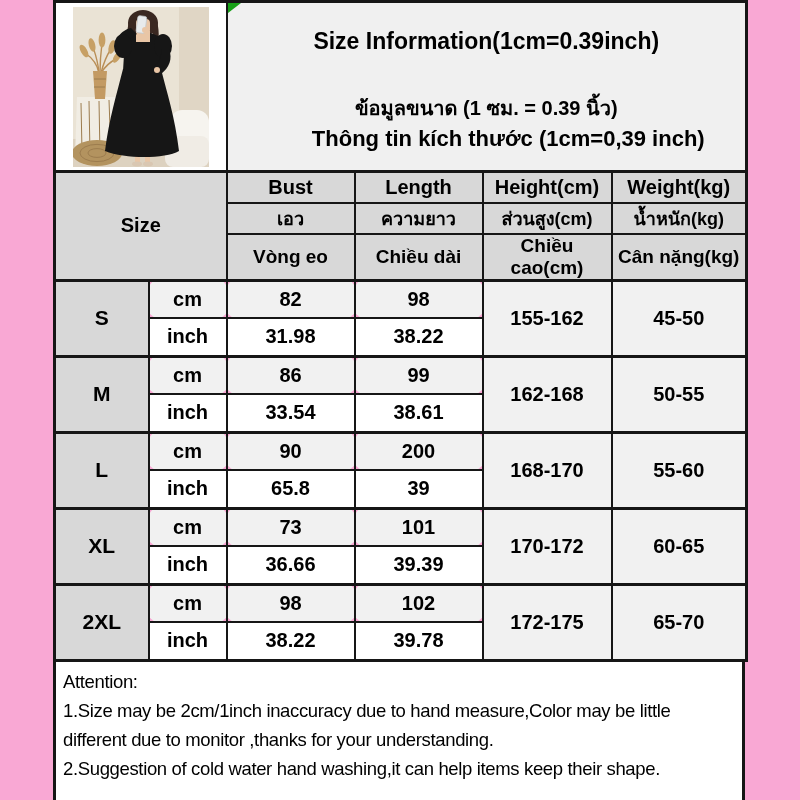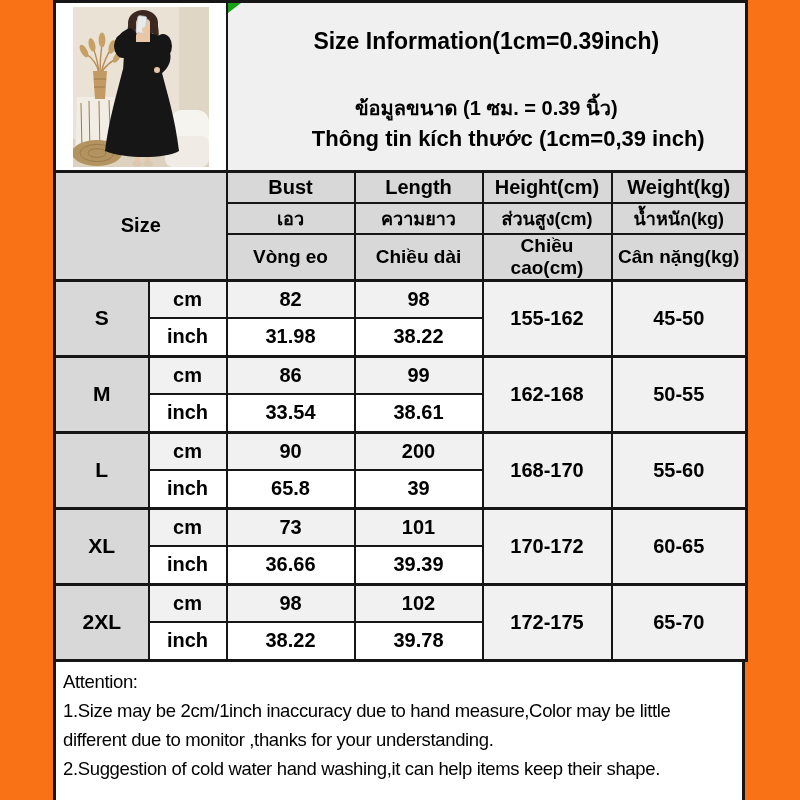--- a/index.html
+++ b/index.html
@@ -1,18 +1,18 @@
 <!DOCTYPE html>
 <html><head>
 <meta charset="utf-8">
 <style>
   * { margin:0; padding:0; box-sizing:border-box; }
   html,body { background:#ffffff; }
   .page {
-    position:relative; width:800px; height:800px; background:#f97316;
+    position:relative; width:800px; height:800px; background:#f9a8d4;
     font-family:"Liberation Sans", sans-serif; color:#000;
   }
   .sheet { position:absolute; left:53px; top:0; width:692px; }
 
   table.size-table {
     width:692px; border-collapse:collapse; table-layout:fixed;
     border:3px solid #161616;
   }
   table.size-table td {
     border:2px solid #161616; text-align:center; vertical-align:middle;
@@ -39,21 +39,21 @@
   tr.h-en td { font-size:20px; }
   tr.h-th td { font-size:18px; }
   tr.h-vi td { font-size:19px; }
   td.size-head { background:#d8d8d8; font-size:36px; font-weight:bold; }
 
   
   tr.d-row { height:38px; }
   td.size-lbl { background:#d8d8d8; font-size:21px; font-weight:bold; }
   td.unit { font-size:20px; font-weight:bold; }
   td.val { font-size:20px; font-weight:bold; }
-  tr.cm-row td.unit, tr.cm-row td.val { background:#f1f1f1; }
+  tr.cm-row td.unit, tr.cm-row td.val { background:#f1f1f1;border-radius:9px; }
   tr.inch-row td.unit, tr.inch-row td.val { background:#ffffff; }
   td.range { background:#f1f1f1; font-size:20px; font-weight:bold; }
 
   
   .attention {
     width:692px; height:148px; border:3px solid #161616; border-top:none;
     background:#ffffff; padding:5px 8px 0 7px;
     font-size:18.5px; letter-spacing:-0.35px; line-height:29px;
   }
 

